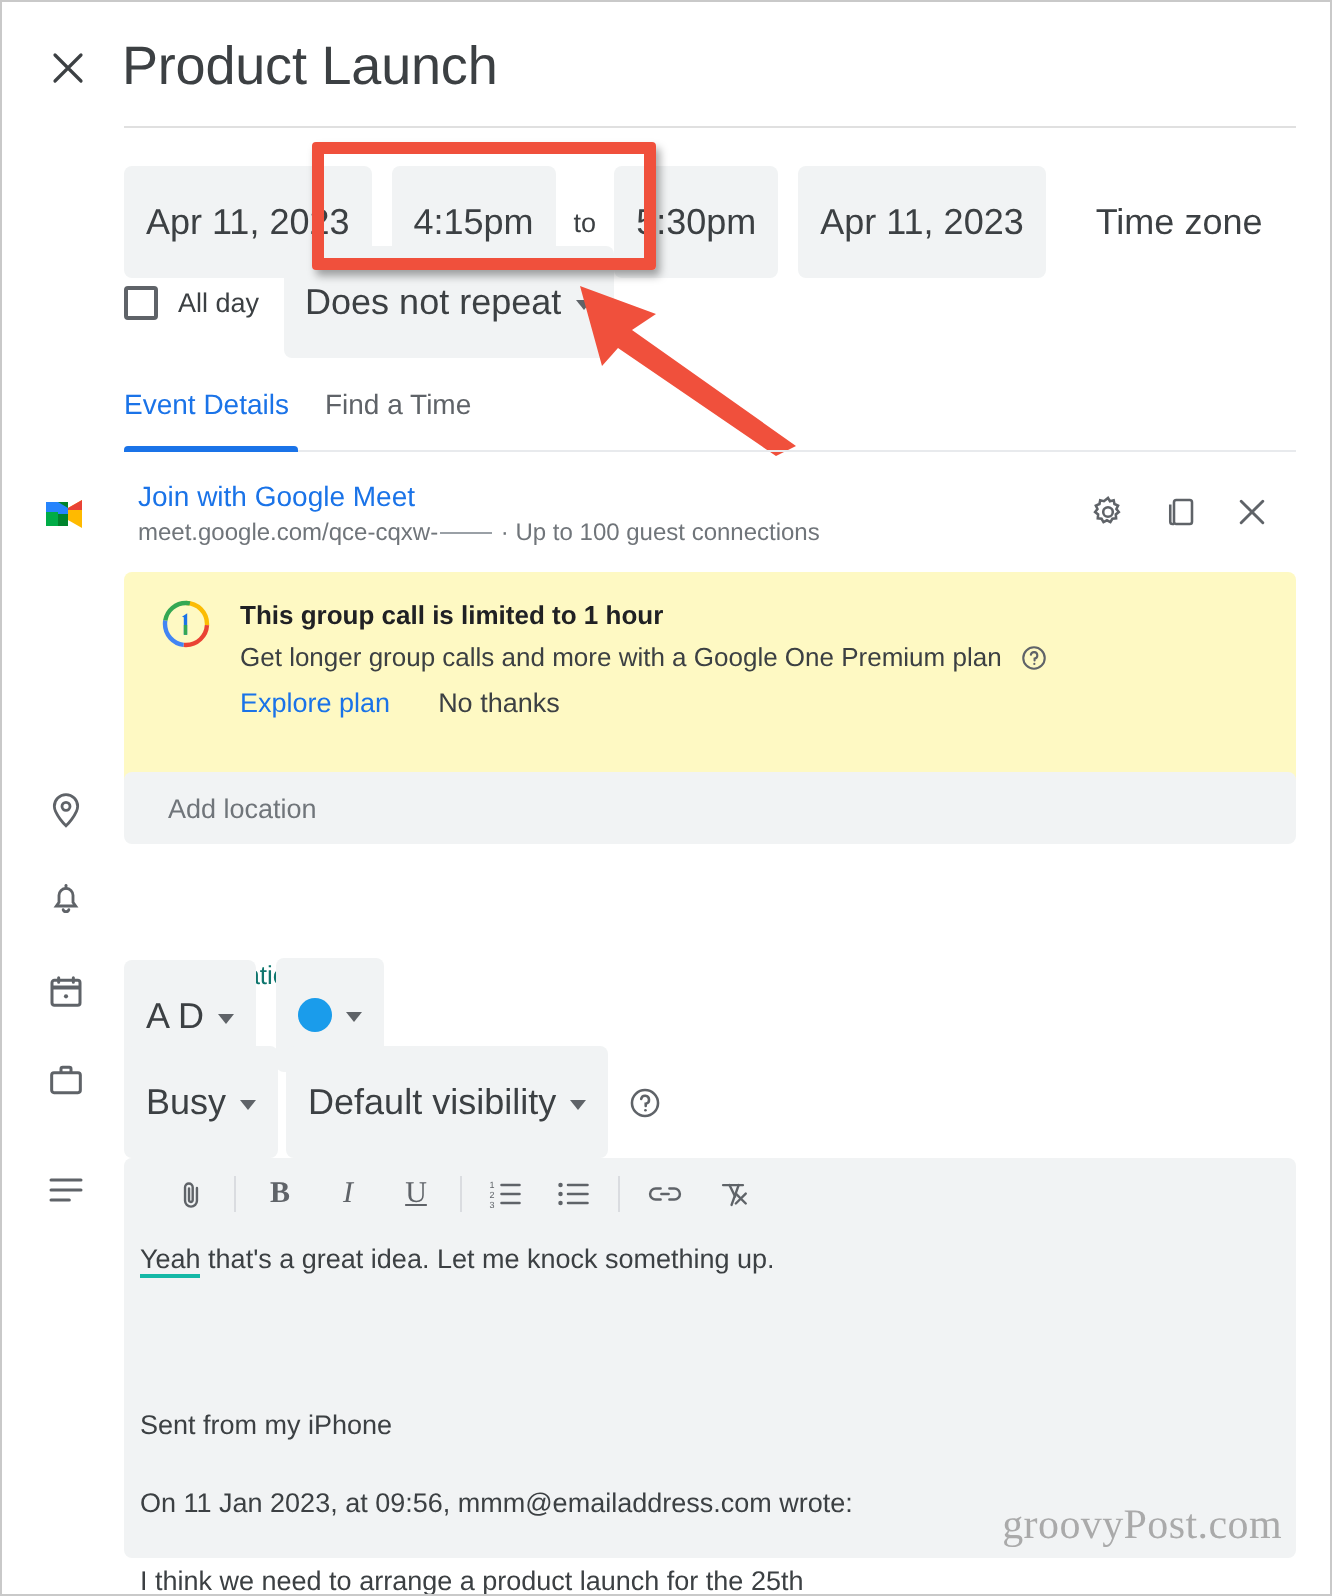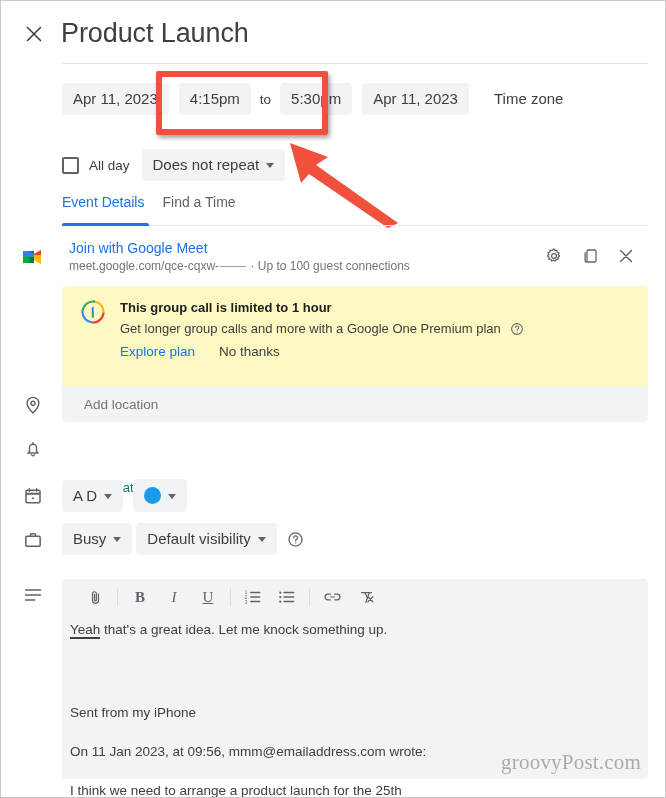--- a/index.html
+++ b/index.html
@@ -38,37 +38,37 @@
   }
 
   
   .dt-row {
     position: absolute; left: 61px; top: 82px;
     display: flex; align-items: center; gap: 0px;
   }
   .chip {
     background: #f1f3f4;
     border-radius: 4px;
-    padding: 8px 11px;
-    font-size: 15px;
+    padding: 20px 11px;
+    font-size: 18px;
     color: #3c4043;
     white-space: nowrap;
     cursor: pointer;
     line-height: 16px;
   }
   .chip.plain { background: transparent; cursor: default; }
   .to-label {
     font-size: 13.5px; color: #3c4043; padding: 0 9px;
   }
   .gap10 { width: 10px; }
   .gap14 { width: 14px; }
 
   
   .ad-row {
-    position: absolute; left: 61px; top: 148px;
+    position: absolute; left: 61px; top: 122px;
     display: flex; align-items: center; text-align: right;
   }
   .checkbox {
     width: 17px; height: 17px;
     border: 2px solid #5f6368; border-radius: 2px;
     background: #fff; cursor: pointer;
   }
   .allday-label {
     font-size: 13.5px; color: #3c4043; margin-left: 10px; margin-right: 12px;
   }
@@ -209,21 +209,21 @@
     display: flex; align-items: center; justify-content: center;
     cursor: pointer; color: #5f6368;
   }
   .tb-sep { width: 1px; height: 18px; background: #dadce0; margin: 0 5px; }
   .desc-body {
     position: absolute; left: 8px; top: 42px; width: 570px;
     font-size: 13.5px; color: #3c4043; line-height: 17px;
   }
   .desc-line { margin: 0 0 0 0; padding: 0; }
   .spell {
-    border-bottom: 2px solid #404040;
+    border-bottom: 2px solid #14b8a6;
   }
 
   .watermark {
     position: absolute; right: 24px; bottom: 22px;
     font-family: "Liberation Serif", serif;
     font-size: 21px; color: #9e9e9e; opacity: .85;
     letter-spacing: .2px;
   }
 </style>
 </head>

